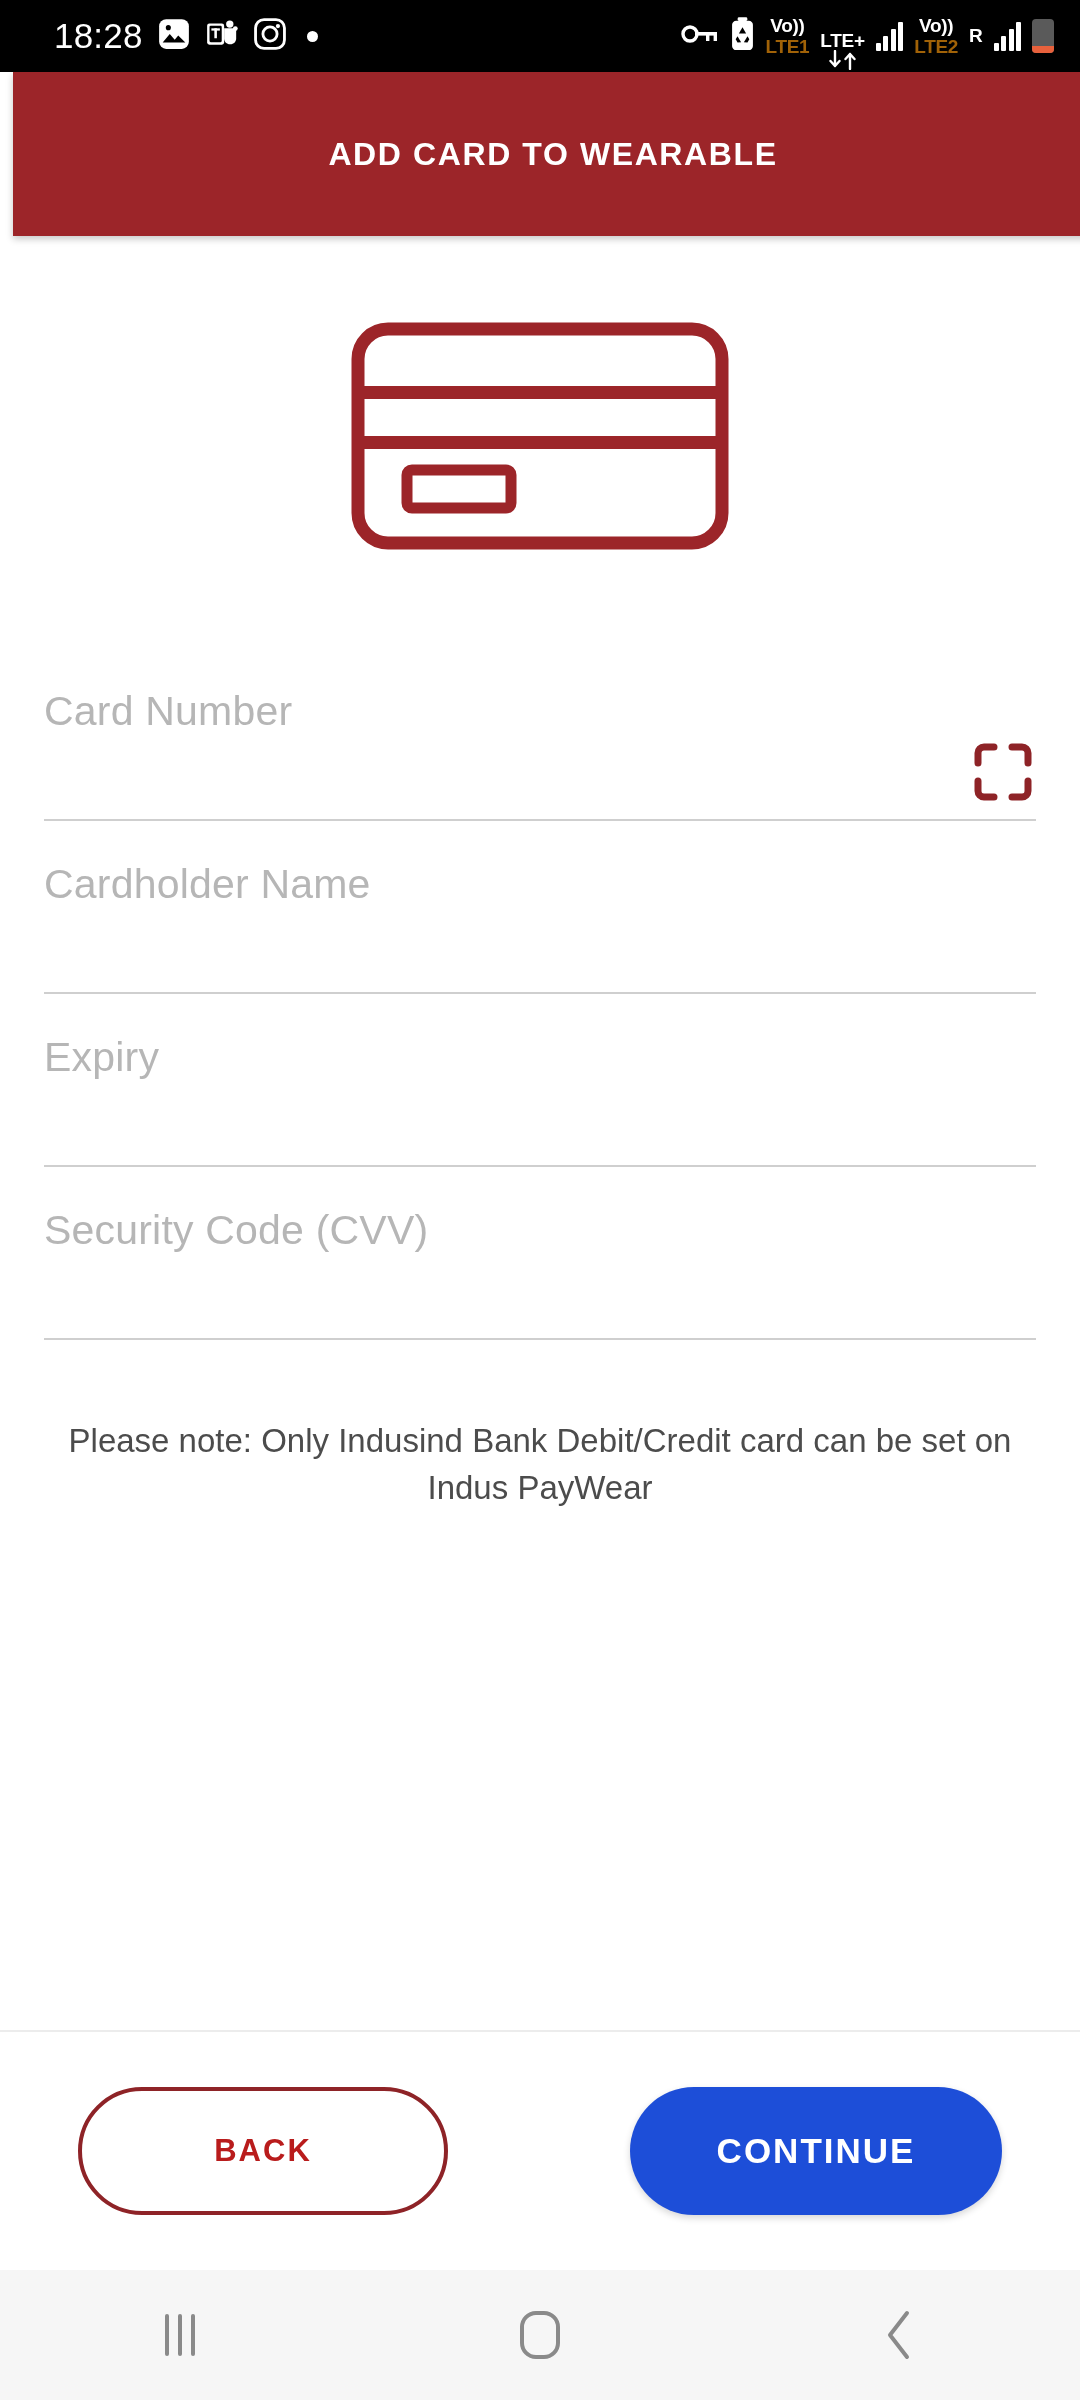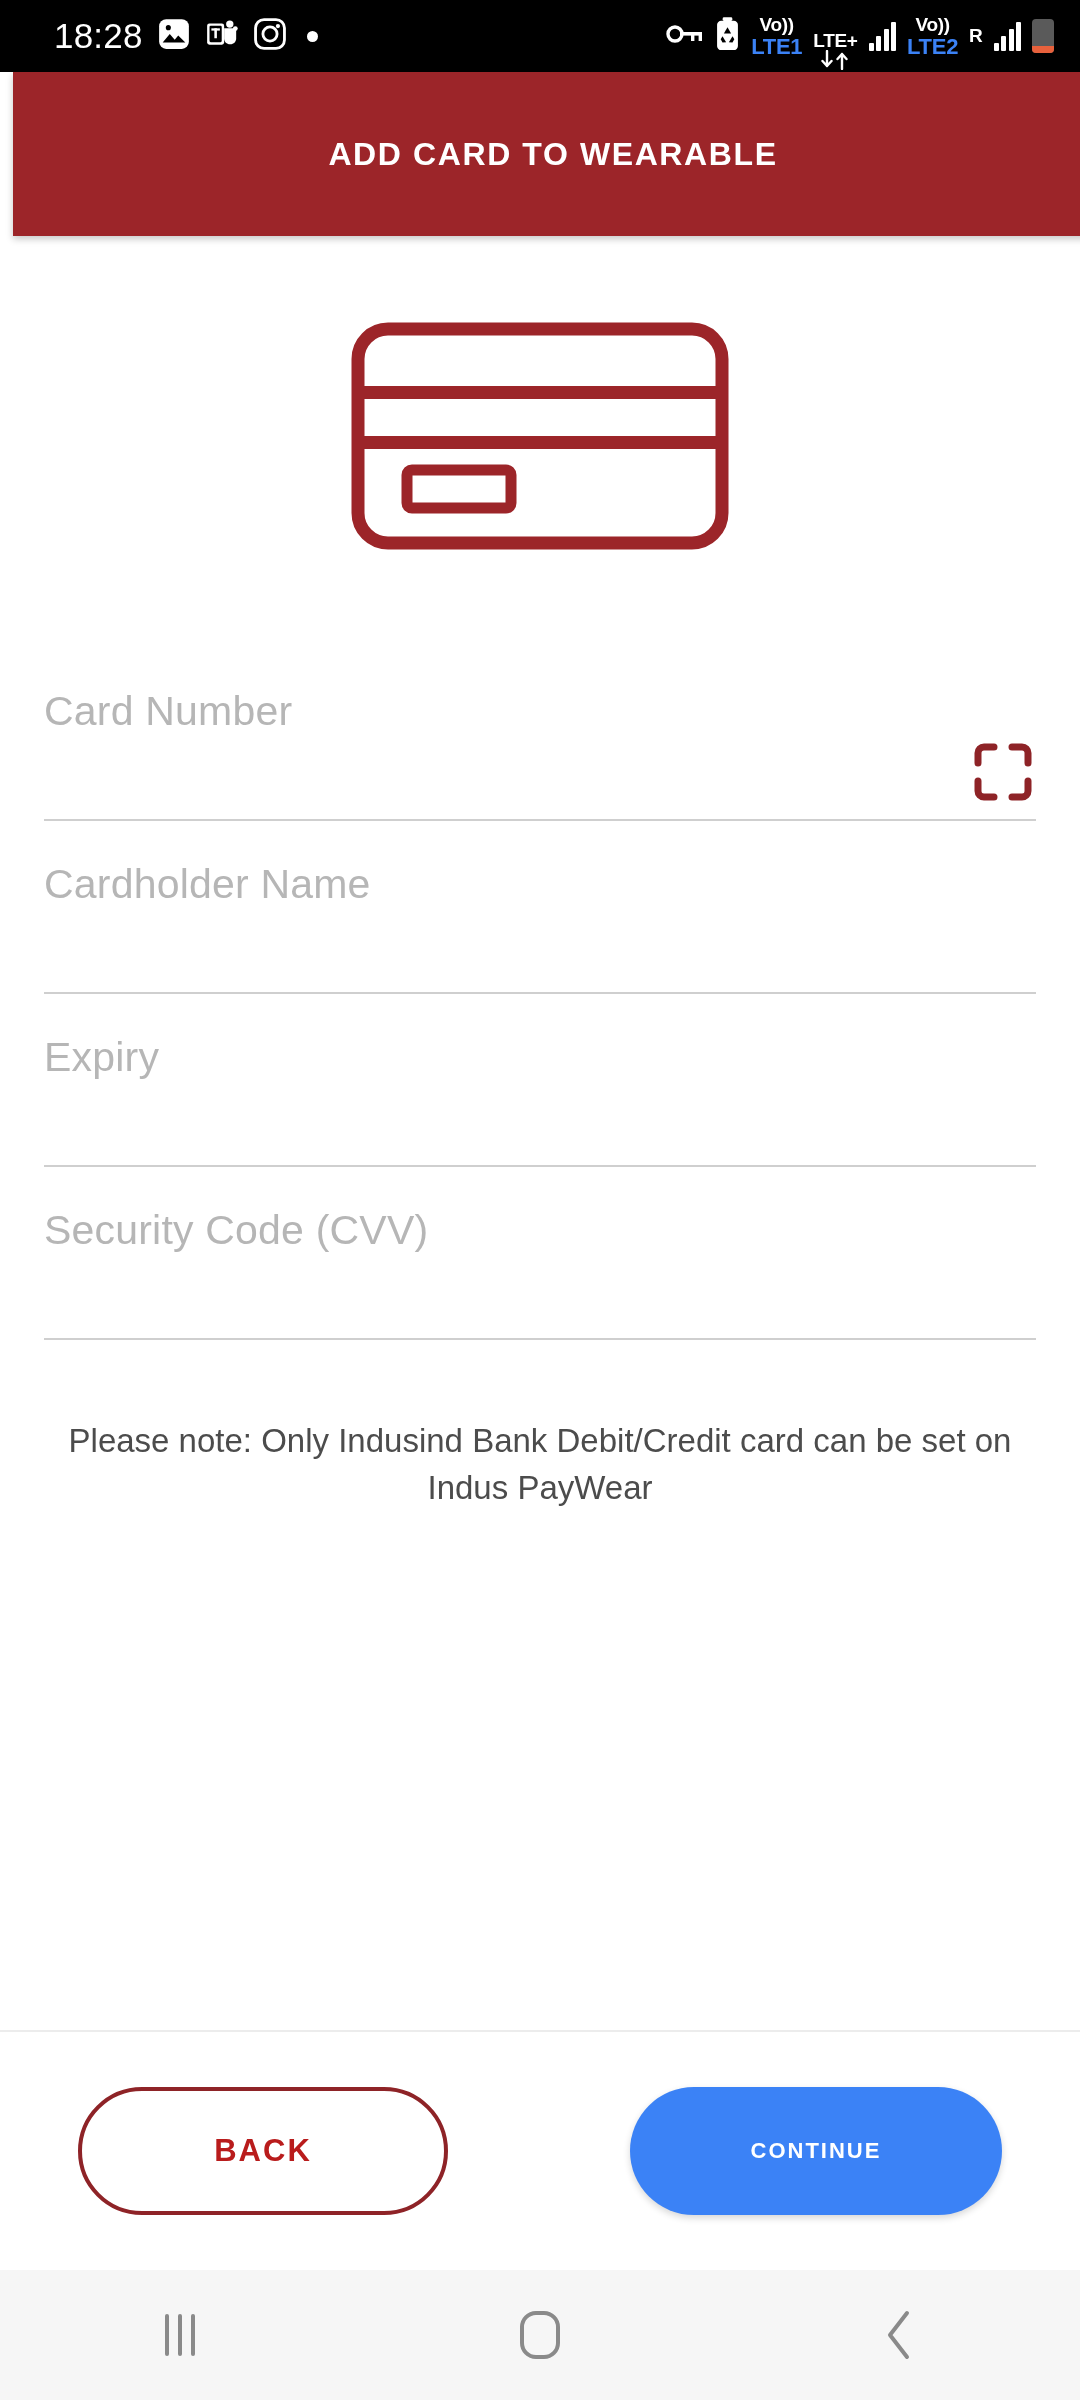--- a/index.html
+++ b/index.html
@@ -19,21 +19,21 @@
     gap:8px;
   }
   .sb-left { display:flex; align-items:center; gap:14px; }
   .sb-time { color:#ffffff; font-size:35px; font-weight:400; letter-spacing:.2px; }
   .sb-right { margin-left:auto; display:flex; align-items:center; gap:11px;text-align:right; }
   .sb-ic { display:block; }
   .dot-ic { width:11px; height:11px; border-radius:50%; background:#ffffff; margin-left:6px; }
 
   .net-stack { display:flex; flex-direction:column; align-items:center; justify-content:center; line-height:1; }
   .net-top { color:#fff; font-size:19px; font-weight:700; letter-spacing:-.3px; }
-  .net-bot { color:#3b82f6; font-size:22px; font-weight:700; letter-spacing:-.3px; margin-top:2px; }
+  .net-bot { color:#a16207; font-size:19px; font-weight:700; letter-spacing:-.3px; margin-top:2px; }
   .lte-stack { display:flex; flex-direction:column; align-items:center; justify-content:center; line-height:1;margin-top:32px; }
   .bars { display:flex; align-items:flex-end; gap:2.5px; height:30px; }
   .bars i { display:block; width:5px; background:#ffffff; border-radius:1px; }
   .bars i:nth-child(1){height:8px;} .bars i:nth-child(2){height:15px;}
   .bars i:nth-child(3){height:22px;} .bars i:nth-child(4){height:29px;}
 
   .batt { width:22px; height:34px; border-radius:4px; background:#5a5a5a; position:relative; overflow:hidden; }
   .batt:before { content:""; position:absolute; top:-4px; left:6px; width:10px; height:5px; background:#5a5a5a; border-radius:2px; }
   .batt span { position:absolute; bottom:0; left:0; right:0; height:7px; background:#e8613c; }
 
@@ -81,21 +81,21 @@
     padding:0 78px;
   }
   .btn-back {
     width:370px; height:128px; border:4px solid #8e2327; border-radius:64px;
     background:#ffffff; color:#b91c1c; font-size:31px; font-weight:700;
     letter-spacing:2px; display:flex; align-items:center; justify-content:center;
     cursor:pointer;
   }
   .btn-continue {
     width:372px; height:128px; border:none; border-radius:64px;
-    background:#3b82f6; color:#ffffff; font-size:22px; font-weight:700;
+    background:#1d4ed8; color:#ffffff; font-size:35px; font-weight:700;
     letter-spacing:2px; display:flex; align-items:center; justify-content:center;
     box-shadow:0 3px 7px rgba(0,0,0,.16); cursor:pointer;
   }
 
   
   .navbar {
     position:absolute; bottom:0; left:0; width:1080px; height:130px;
     background:#f6f6f6; display:flex; align-items:center; justify-content:space-around;
   }
   .nav-item { width:180px; height:130px; display:flex; align-items:center; justify-content:center; cursor:pointer; }

